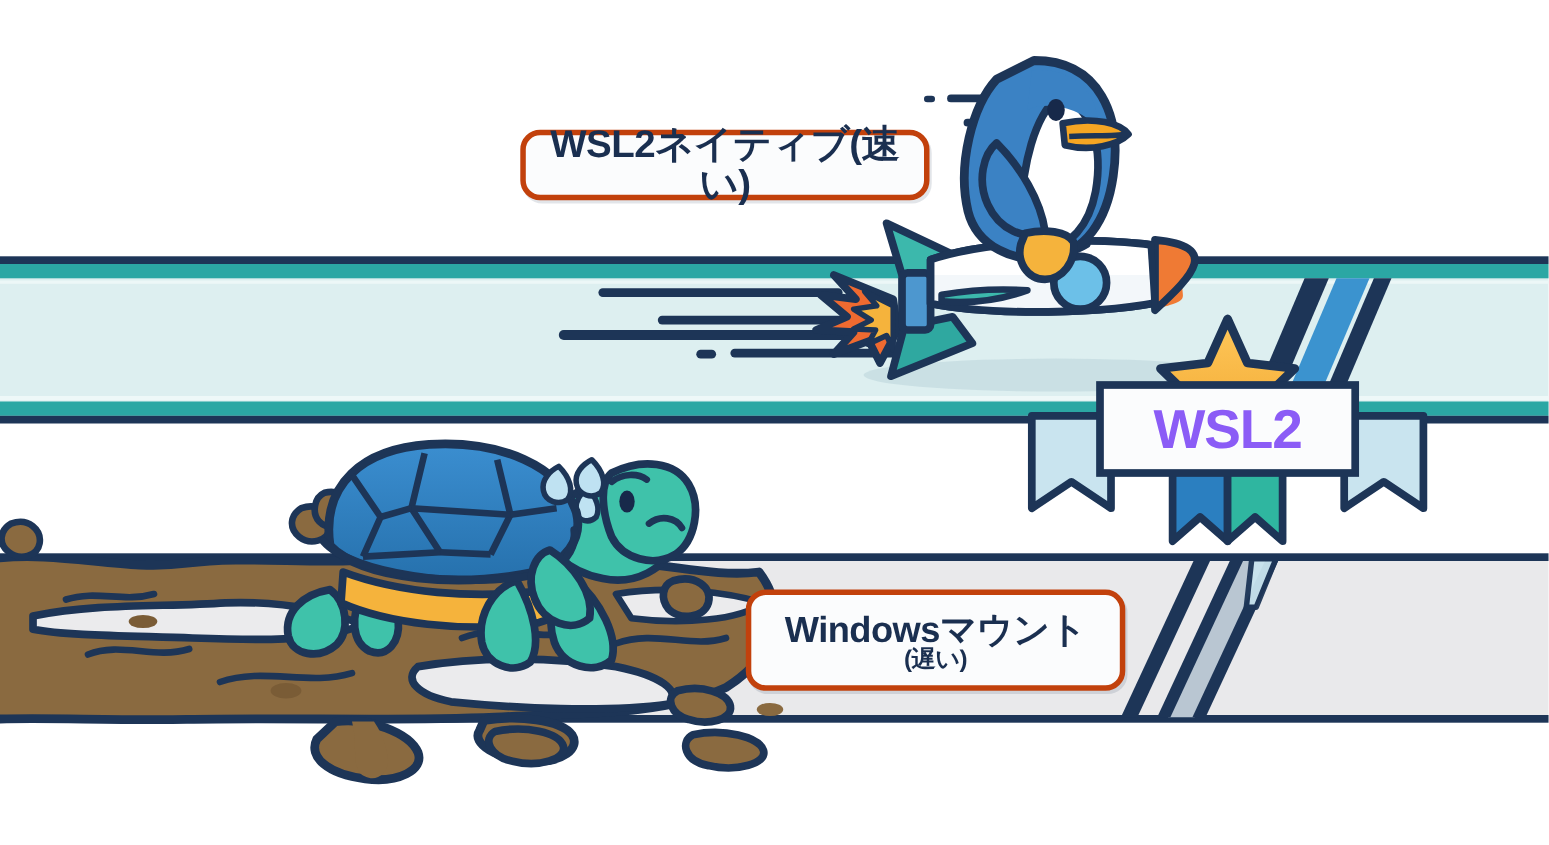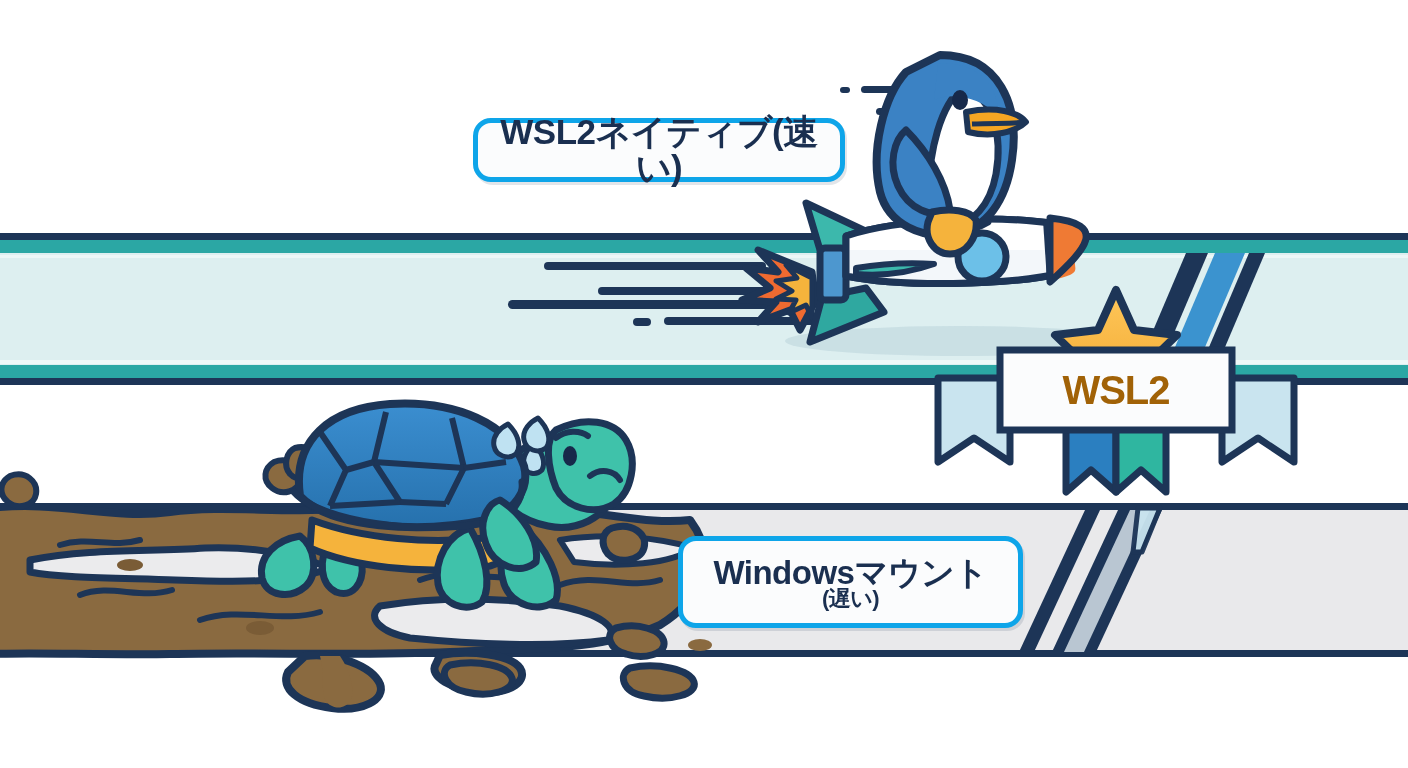--- a/index.html
+++ b/index.html
@@ -7,39 +7,39 @@
     font-family:"Liberation Sans","DejaVu Sans",sans-serif;
     width:1408px;height:768px;overflow:hidden;
   }
   #stage{position:relative;width:1408px;height:768px;background:#ffffff;overflow:hidden;}
   #art{position:absolute;left:0;top:0;width:1408px;height:768px;}
 
   
   .chip{
     position:absolute;
     background:#fbfcfd;
-    border:5px solid #0ea5e9;
+    border:5px solid #c2410c;
     border-radius:18px;
     box-sizing:border-box;
     display:flex;align-items:center;justify-content:center;
     color:#1a2f50;
     font-weight:bold;
     letter-spacing:-0.5px;
     text-align:center;
     line-height:1.02;
     box-shadow:2px 3px 0 rgba(29,53,87,.13);
   }
   #chip-fast{left:473px;top:118px;width:372px;height:64px;font-size:35px;}
   #chip-slow{left:678px;top:536px;width:345px;height:92px;font-size:33px;flex-direction:column;padding-top:2px;}
   #chip-slow .l2{font-size:22px;margin-top:-2px;}
 
   #badge-text{
     position:absolute;left:1000px;top:352px;width:232px;height:76px;
     display:flex;align-items:center;justify-content:center;
-    color:#a16207;font-size:40px;font-weight:bold;letter-spacing:-1px;
+    color:#8b5cf6;font-size:50px;font-weight:bold;letter-spacing:-1px;
     text-shadow:1px 1px 0 rgba(255,255,255,.5);
     pointer-events:none;
   }
 </style>
 </head>
 <body>
 
 <div id="stage">
 
   <svg id="art" viewBox="0 0 1408 768">

